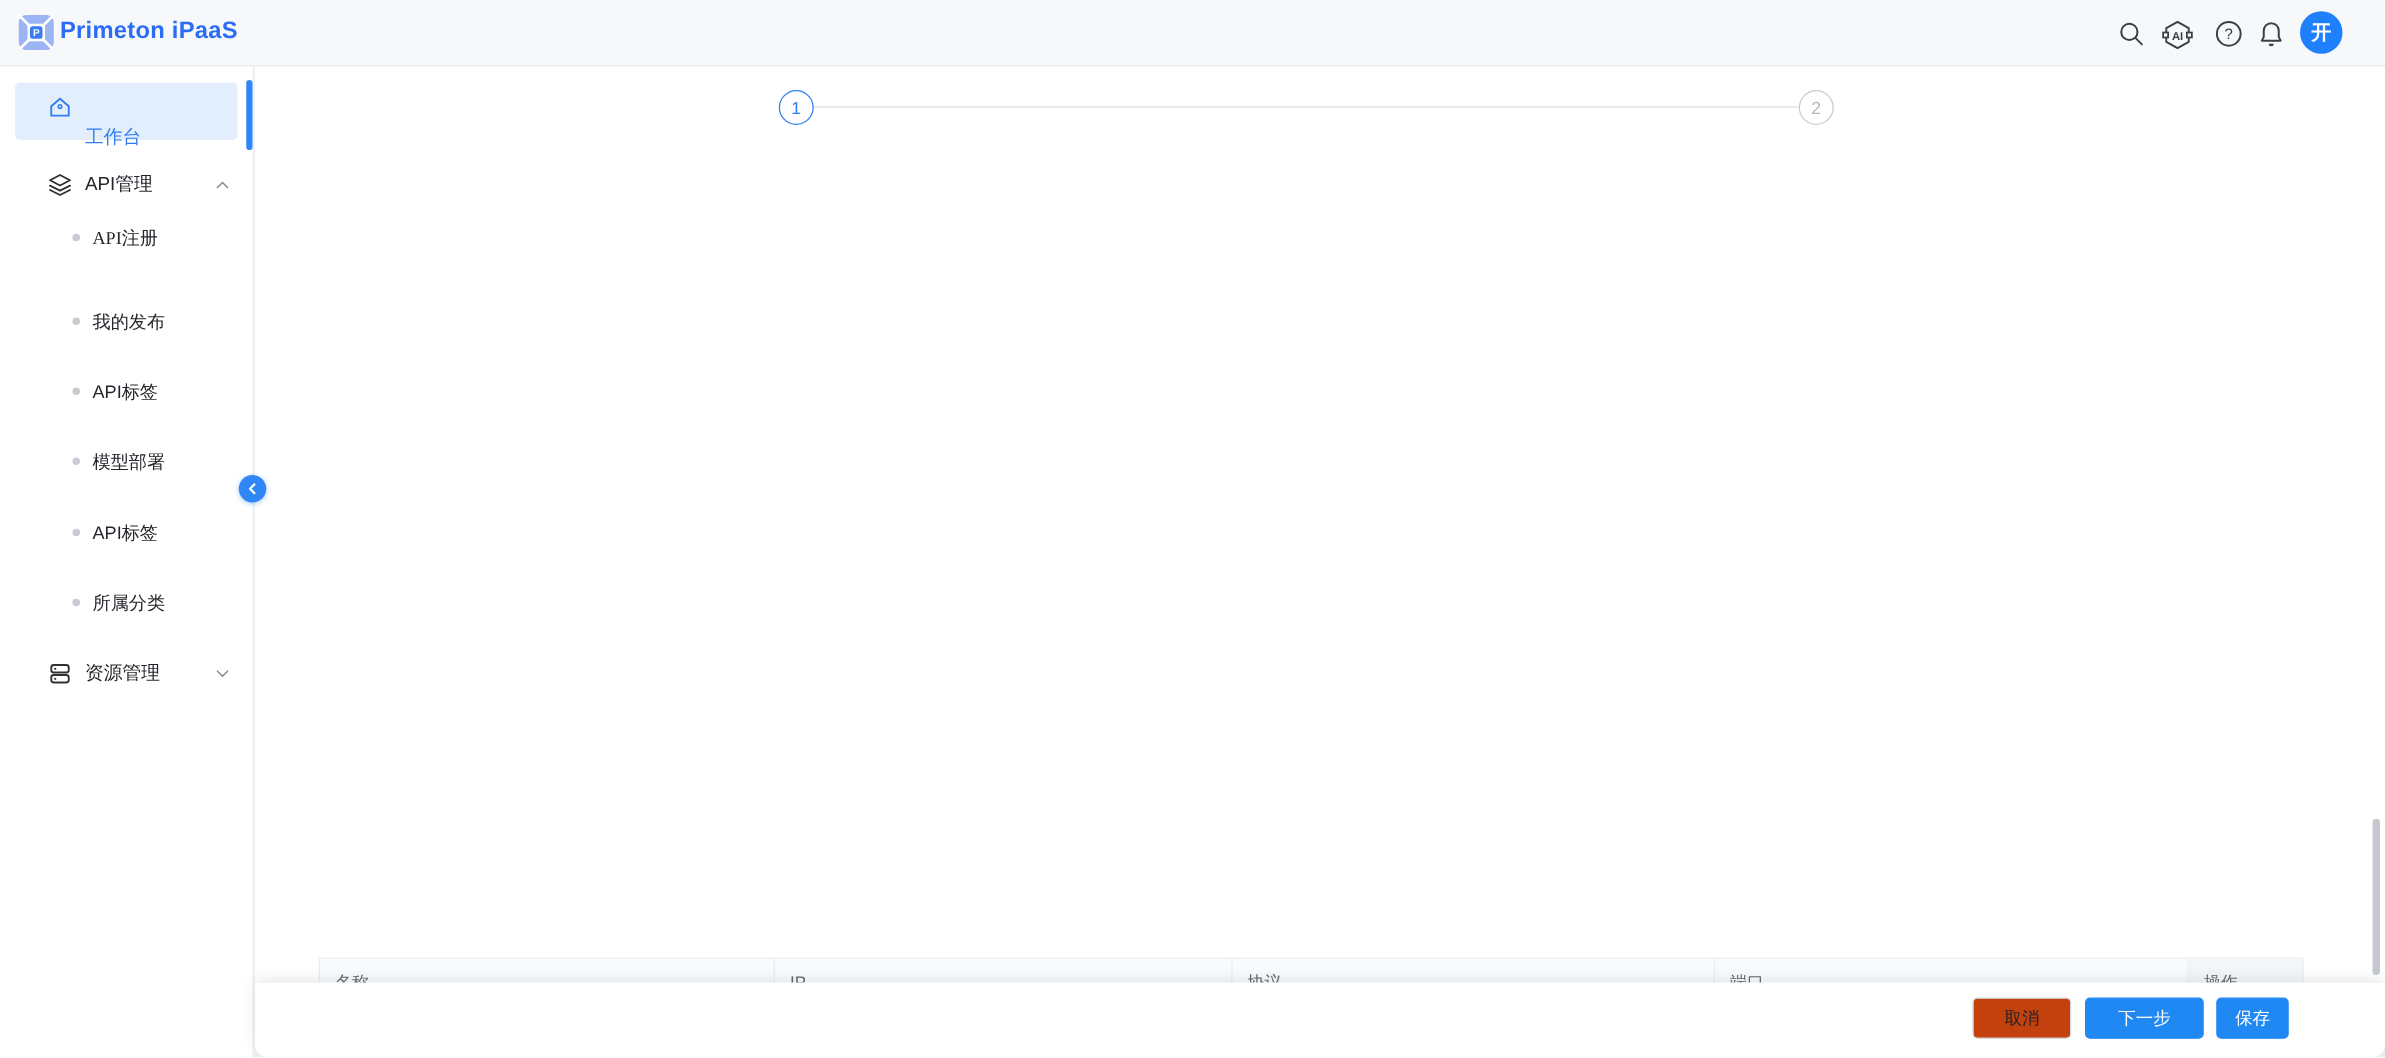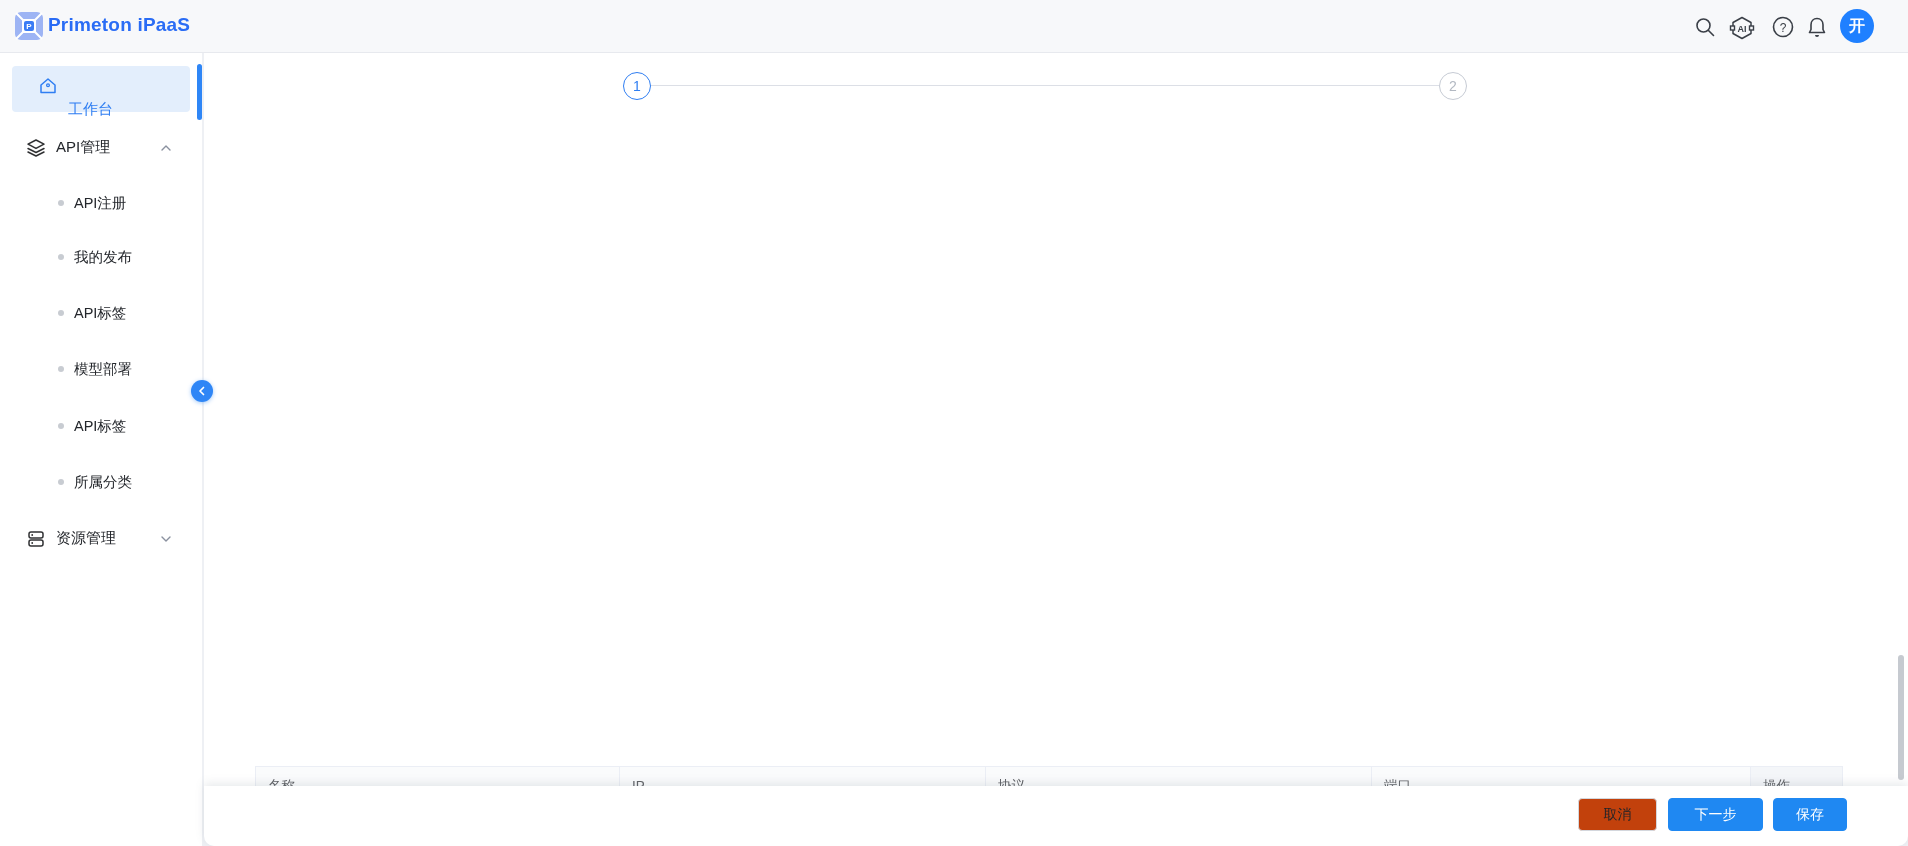--- a/index.html
+++ b/index.html
@@ -14,21 +14,21 @@
   .portal-tab{left:278px;top:0;width:136px;height:52px;background:#d8e5f7;display:flex;align-items:center;justify-content:center;gap:8px;cursor:pointer;}
   .portal-tab span{color:#2a6cf5;font-size:15px;}
   .hicon{top:15px;width:24px;height:24px;color:#3a3f47;cursor:pointer;}
   .avatar{left:1840px;top:9px;width:34px;height:34px;border-radius:50%;background:#1f80ff;color:#fff;
     font-size:16px;font-weight:bold;display:flex;align-items:center;justify-content:center;cursor:pointer;}
 
   
   .sidebar{left:0;top:52px;width:202px;height:794px;background:#fff;z-index:10;}
   .side-active{left:12px;top:14px;width:178px;height:46px;background:#e3eefc;border-radius:4px;cursor:pointer;}
   .side-active .lbl{position:absolute;left:56px;top:13px;font-size:15px;color:#2f7ef2;margin-top:21px;}
-  .side-group{left:0;width:232px;height:40px;cursor:pointer;padding-left:30px;}
+  .side-group{left:12px;width:232px;height:40px;cursor:pointer;padding-left:30px;}
   .side-group .lbl{position:absolute;left:56px;top:10px;font-size:15px;color:#23262b;}
   .side-sub{left:0;width:202px;height:34px;cursor:pointer;}
   .side-sub .dot{position:absolute;left:58px;top:14px;width:6px;height:6px;border-radius:50%;background:#c8ccd2;}
   .side-sub .lbl{position:absolute;left:74px;top:8px;font-size:14.5px;color:#23262b;}
   .side-icon{position:absolute;left:26px;top:10px;width:20px;height:20px;}
   .chev{position:absolute;left:160px;top:14px;width:12px;height:12px;color:#8a919f;}
   .blue-thumb{left:197px;top:64px;width:5px;height:56px;background:#2f86f6;border-radius:3px;z-index:12;cursor:pointer;}
   .collapse-btn{left:191px;top:380px;width:22px;height:22px;border-radius:50%;background:#2f86f6;z-index:40;
     display:flex;align-items:center;justify-content:center;cursor:pointer;box-shadow:0 1px 4px rgba(31,124,240,.4);}
 
@@ -167,21 +167,21 @@
         </svg>
       </span>
       <span class="lbl">API管理</span>
       <span class="chev">
         <svg width="12" height="12" viewBox="0 0 12 12">
             <path d="M2 8 L6 4 L10 8" fill="none" stroke="#8a919f" stroke-width="1.4" stroke-linecap="round" stroke-linejoin="round"></path>
           </svg>
       </span>
     </div>
 
-    <div class="abs side-sub" style="top:134px;">
+    <div class="abs side-sub" style="top:121px;font-family:Liberation Serif, serif;">
       <span class="dot"></span>
       <span class="lbl">API注册</span>
     </div>
     <div class="abs side-sub" style="top:188px;">
       <span class="dot"></span>
       <span class="lbl">我的发布</span>
     </div>
     <div class="abs side-sub" style="top:244px;">
       <span class="dot"></span>
       <span class="lbl">API标签</span>
@@ -374,16 +374,16 @@
     <div class="th" style="width:364px;">名称</div>
     <div class="th" style="width:366px;">IP</div>
     <div class="th" style="width:386px;">协议</div>
     <div class="th" style="width:379px;">端口</div>
     <div class="th" style="width:91px;">操作</div>
   </div>
 
   <div class="abs footer">
     <div class="btn btn-plain" style="left:1374px;width:79px;">取消</div>
     <div class="btn btn-blue" style="left:1464px;width:95px;">下一步</div>
-    <div class="btn btn-blue" style="left:1569px;width:74px;">保存</div>
+    <div class="btn btn-blue" style="left:1569px;width:58px;">保存</div>
   </div>
 
 </div>
 
 </body></html>

